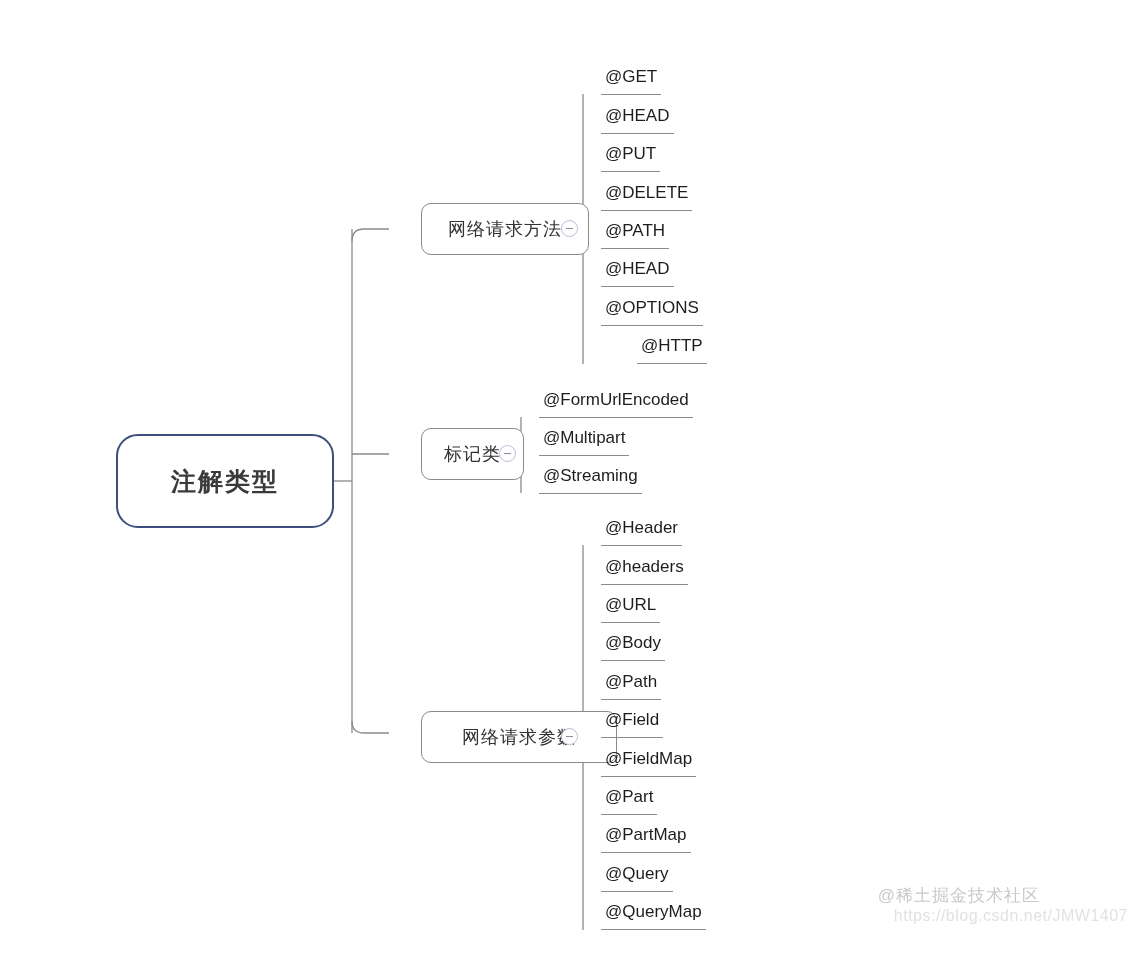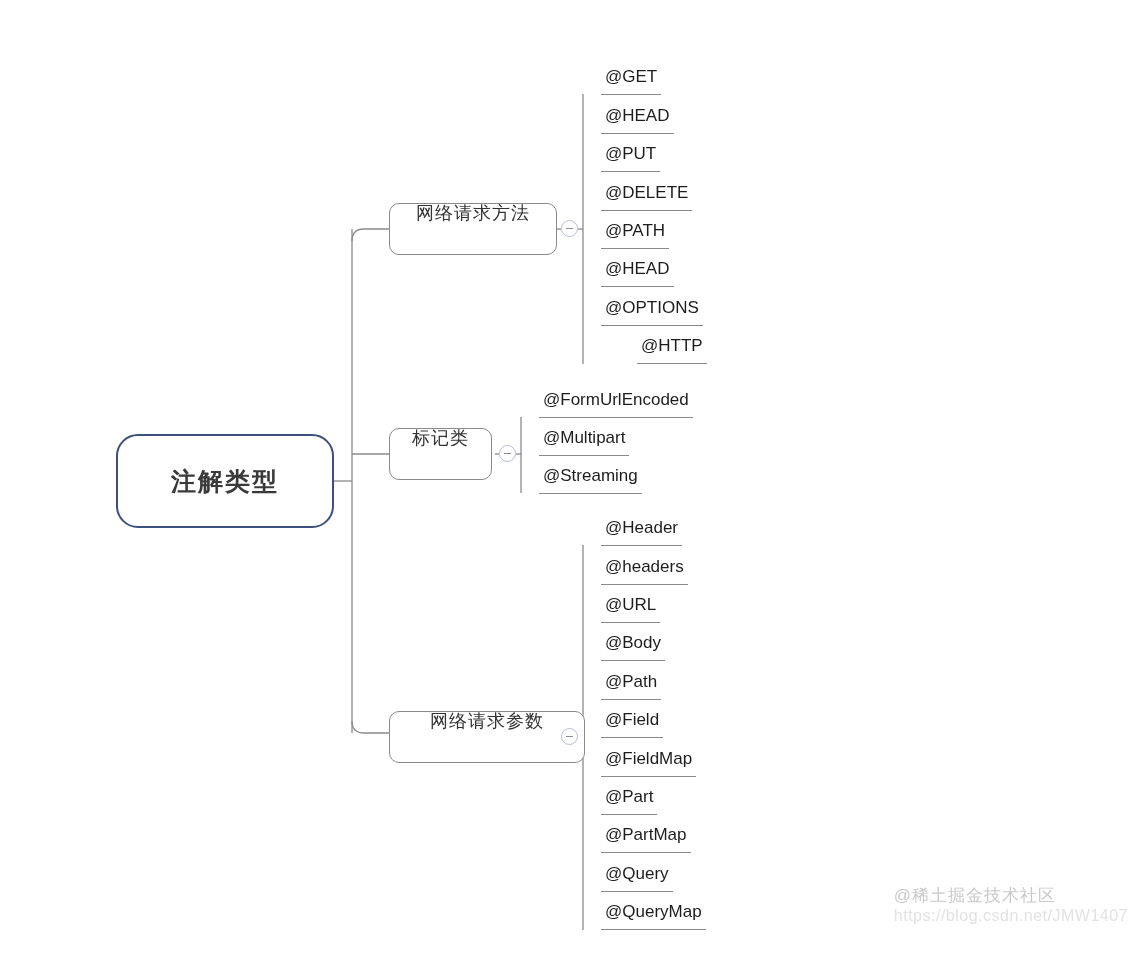--- a/index.html
+++ b/index.html
@@ -57,21 +57,23 @@
   }
 
   
   .branch-node {
     position: absolute;
     box-sizing: border-box;
     border: 1.3px solid #8a8a8a;
     border-radius: 10px;
     background: #ffffff;
     display: flex;
+    align-items: center;
     justify-content: center;
+    margin-left: 32px;
   }
   .branch-node .branch-label {
     font-size: 18px;
     color: #333333;
     letter-spacing: 1px;
     line-height: 1;
     white-space: nowrap;
   }
 
   #branch-0 { left: 389px; top: 203px; width: 168px; height: 52px; }
@@ -128,20 +130,21 @@
     letter-spacing: 1px;
     line-height: 1.25;
     display: block;
   }
   .watermark .wm-url {
     font-size: 16px;
     color: #e2e2e2;
     letter-spacing: 0.5px;
     line-height: 1.25;
     display: block;
+    margin-left: 16px;
   }
 </style>
 </head>
 <body>
 
 <div id="mindmap">
 
   <svg class="wire-layer" viewBox="0 0 1144 972" width="1144" height="972" fill="none">
 
     <path d="M334 481 H 352" stroke="#8a8a8a" stroke-width="1.3"></path>

